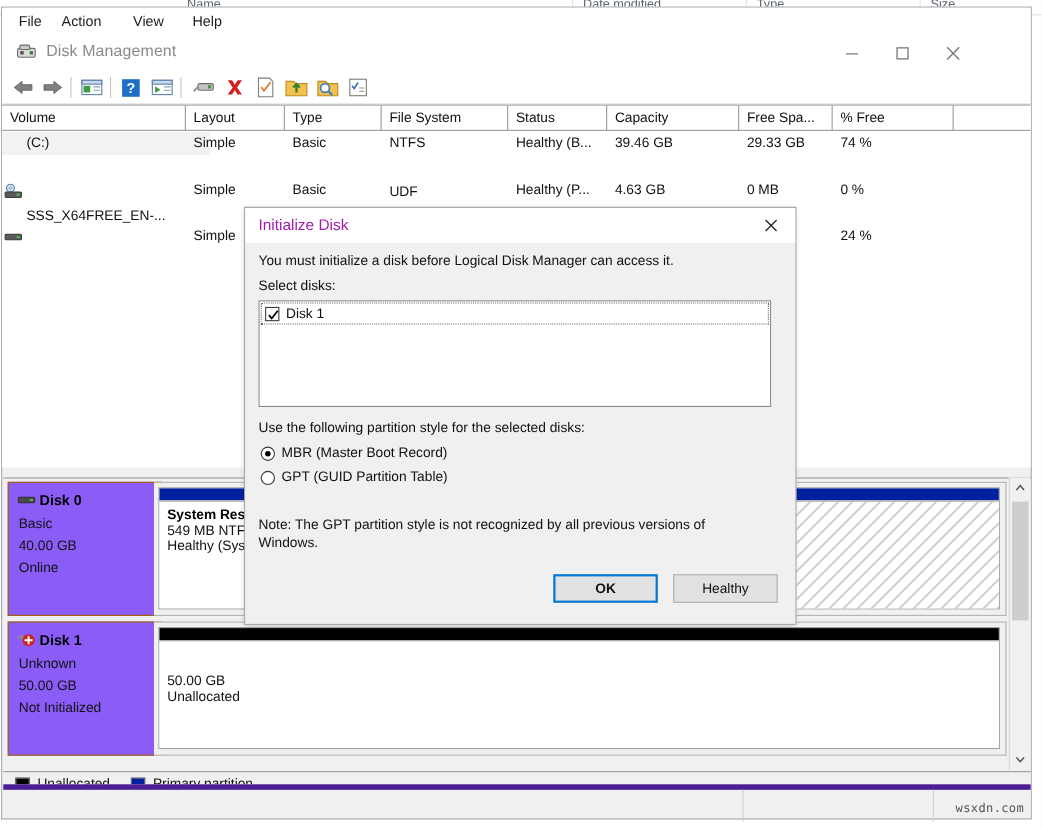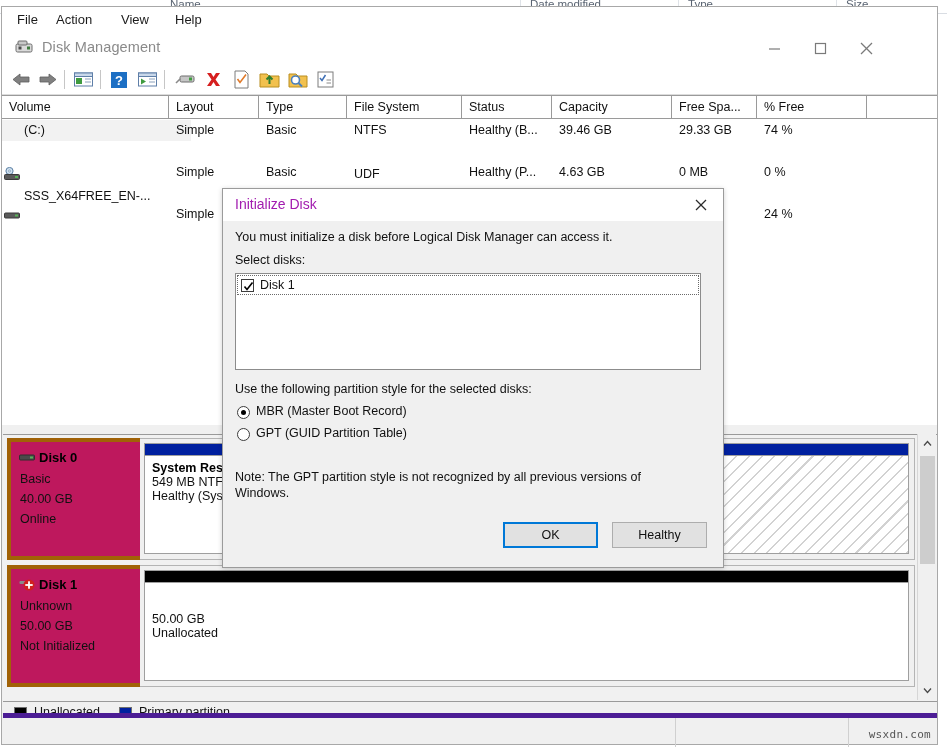--- a/index.html
+++ b/index.html
@@ -89,21 +89,21 @@
 
   
   #disk-panel{
     position:absolute;left:1px;top:427px;width:934px;height:266px;
     background:#f1f1f1;overflow:hidden;
     border-top:1px solid #9a9a9a;
   }
   .disk-block{position:absolute;left:4px;width:908px;background:#ffffff;}
   .disk-info{
     position:absolute;left:0;top:0;width:140px;height:100%;
-    background:#be185d;border:4px solid #a16207;box-sizing:border-box;
+    background:#8b5cf6;border:1px solid #a16207;box-sizing:border-box;
   }
   .disk-title{
     position:absolute;left:28px;top:8px;font-size:13px;font-weight:bold;color:#000;
   }
   .disk-badge{position:absolute;left:8px;top:9px;width:18px;height:14px;}
   .disk-line{position:absolute;left:9px;font-size:12.5px;color:#111;white-space:nowrap;}
 
   .disk-bars{
     position:absolute;left:133px;top:0;right:0;height:100%;
     background:#f0f0f0;border:1px solid #b4b4b4;border-left:none;box-sizing:border-box;
@@ -194,21 +194,21 @@
   }
   .radio-label{position:absolute;left:19px;top:0;white-space:nowrap;}
   #dlg-note{position:absolute;left:12px;top:248px;width:462px;font-size:12.5px;color:#111;line-height:16px;}
 
   .dbtn{
     position:absolute;bottom:19px;width:95px;height:26px;
     background:#e1e1e1;border:1px solid #adadad;box-sizing:border-box;
     font-size:12.5px;color:#111;display:flex;align-items:center;justify-content:center;
     cursor:default;font-family:"Liberation Sans", sans-serif;
   }
-  #btn-ok{right:125px;border:2px solid #0078d7;background:#e1e1e1;}
+  #btn-ok{right:125px;border:2px solid #0078d7;background:#e1e1e1;font-weight:bold;}
   #btn-cancel{right:16px;}
 </style>
 </head>
 <body>
 
 <div id="bg-explorer">
   <div class="bg-colhdr">
     <span class="bg-col" style="left:170px;">Name</span>
     <span class="bg-sep" style="left:520px;"></span>
     <span class="bg-col" style="left:530px;">Date modified</span>

